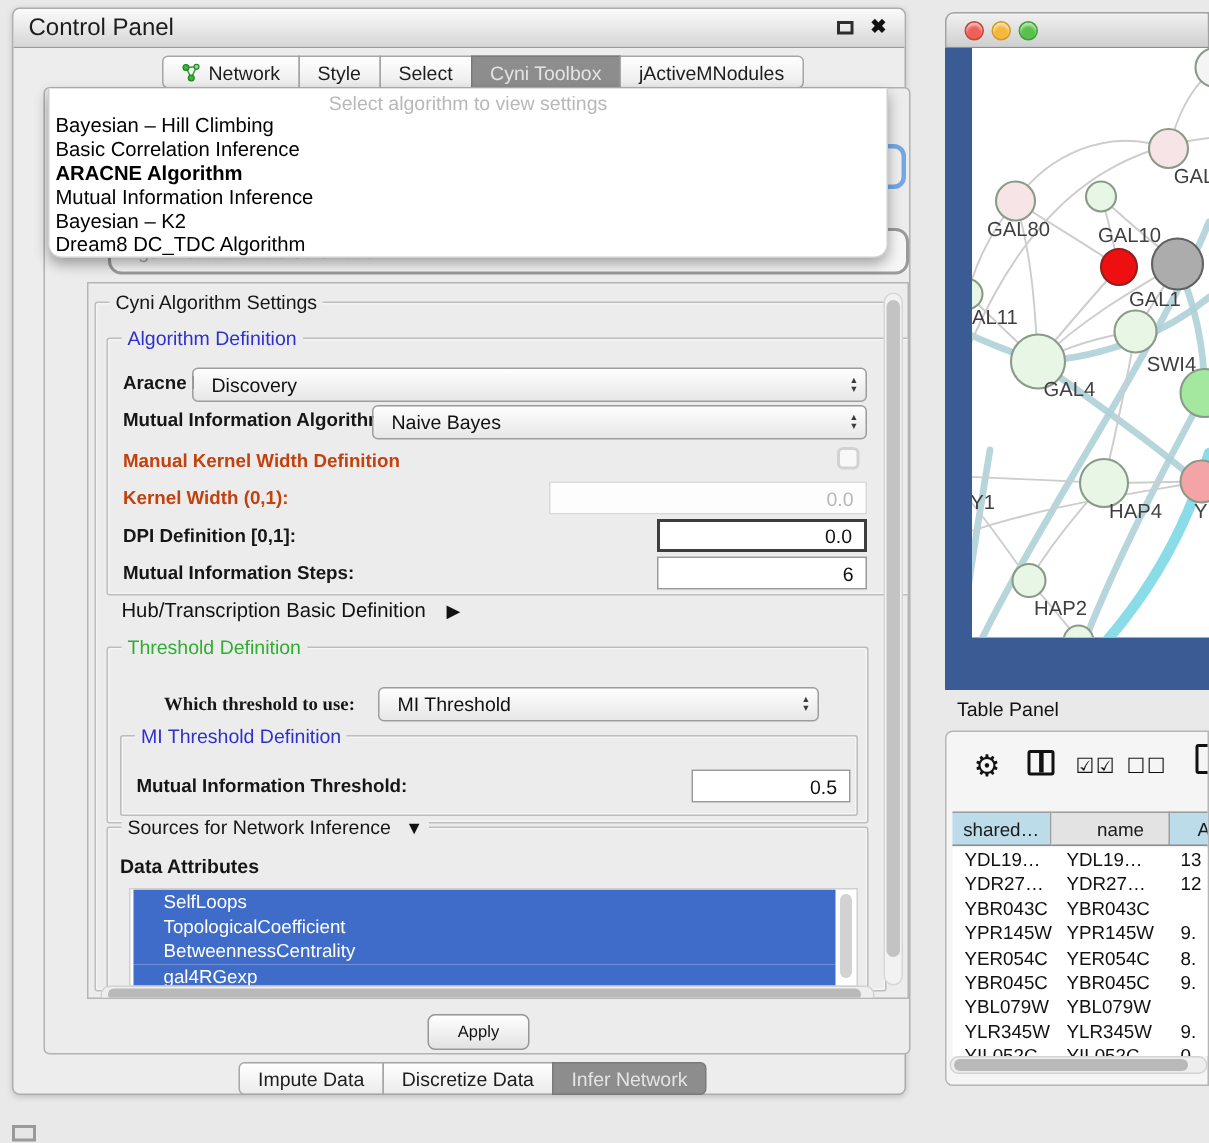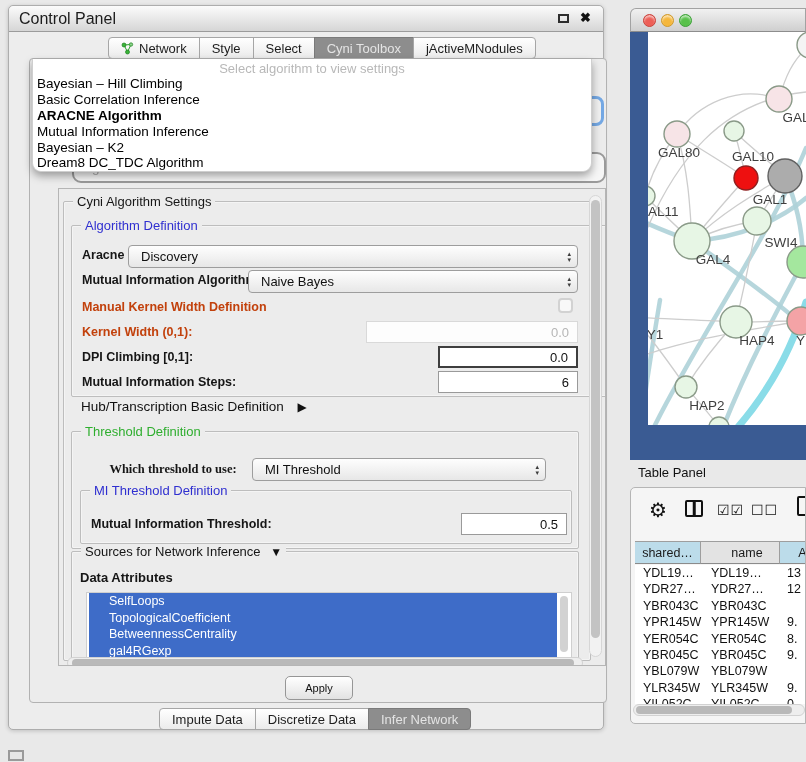--- a/index.html
+++ b/index.html
@@ -211,21 +211,21 @@
               <span>▾</span>
             </span>
         </div>
 
         <span class="lbl dis" style="left:10px; top:74px;">Manual Kernel Width Definition</span>
         <span class="chk" style="left:486px; top:72px;"></span>
 
         <span class="lbl dis" style="left:10px; top:99px;">Kernel Width (0,1):</span>
         <div class="field dis" style="left:294px; top:95px; width:212px; height:22px;">0.0</div>
 
-        <span class="lbl" style="left:10px; top:124px;">DPI Climbing [0,1]:</span>
+        <span class="lbl" style="left:10px; top:124px;">DPI Definition [0,1]:</span>
         <div class="field strong" style="left:366px; top:120px; width:140px; height:22px;">0.0</div>
 
         <span class="lbl" style="left:10px; top:149px;">Mutual Information Steps:</span>
         <div class="field" style="left:366px; top:145px; width:140px; height:22px;">6</div>
       </div>
 
       <div class="hub-row">
         <span>Hub/Transcription Basic Definition</span>
         <span class="tri">▶</span>
       </div>

